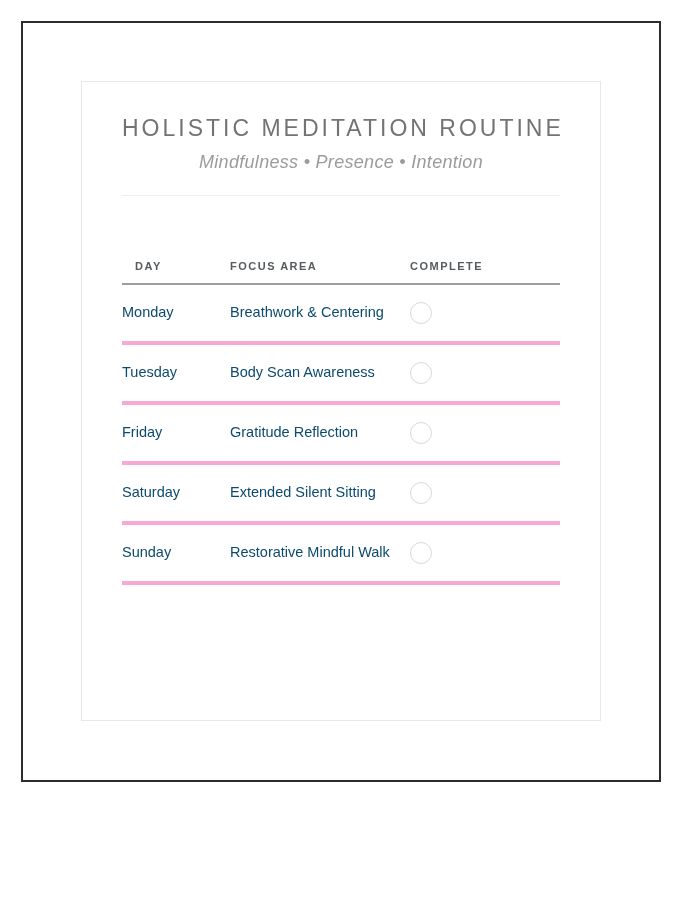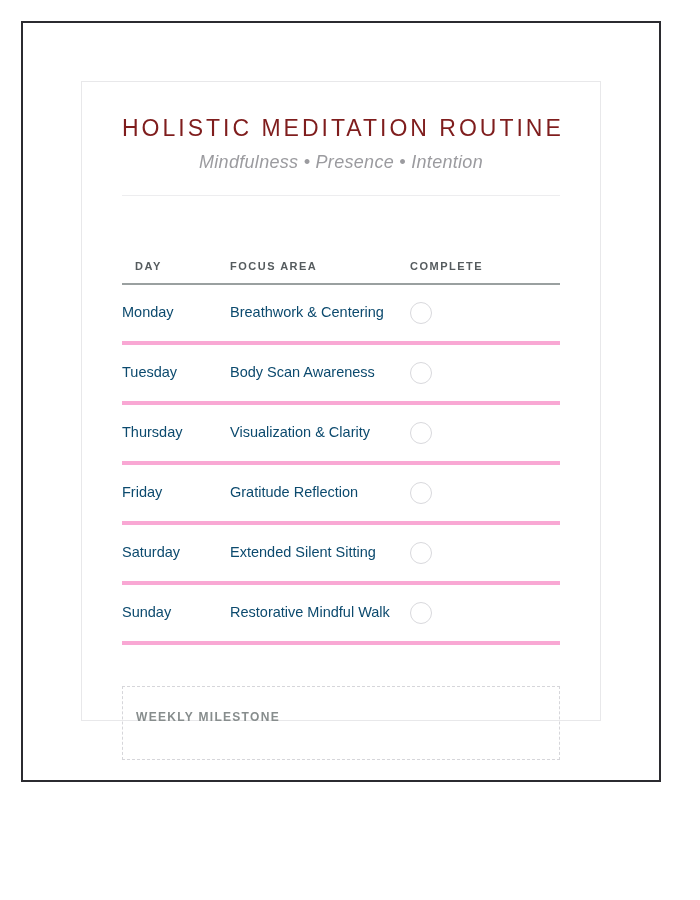--- a/index.html
+++ b/index.html
@@ -52,21 +52,21 @@
     padding-top: 33px;
     text-align: center;
     border-bottom: 1px solid #ededef;
     padding-bottom: 22px;
   }
 
   .page-title {
     font-size: 23px;
     font-weight: 400;
     letter-spacing: 3.0px;
-    color: #7f1d1d;
+    color: #737373;
     white-space: nowrap;
     line-height: 1.25;
   }
 
   .page-subtitle {
     margin-top: 9px;
     font-size: 18px;
     font-style: italic;
     color: #9b9b9f;
     letter-spacing: 0.3px;
@@ -168,27 +168,20 @@
             </td>
           </tr>
           <tr>
             <td class="cell-day">Tuesday</td>
             <td class="cell-focus">Body Scan Awareness</td>
             <td>
               <span class="complete-circle"></span>
             </td>
           </tr>
           <tr>
-            <td class="cell-day">Thursday</td>
-            <td class="cell-focus">Visualization &amp; Clarity</td>
-            <td>
-              <span class="complete-circle"></span>
-            </td>
-          </tr>
-          <tr>
             <td class="cell-day">Friday</td>
             <td class="cell-focus">Gratitude Reflection</td>
             <td>
               <span class="complete-circle"></span>
             </td>
           </tr>
           <tr>
             <td class="cell-day">Saturday</td>
             <td class="cell-focus">Extended Silent Sitting</td>
             <td>
@@ -199,19 +192,16 @@
             <td class="cell-day">Sunday</td>
             <td class="cell-focus">Restorative Mindful Walk</td>
             <td>
               <span class="complete-circle"></span>
             </td>
           </tr>
         </tbody>
     </table>
 
     <div class="goal-row">
-      <div class="goal-box">
-        <div class="goal-label">WEEKLY MILESTONE</div>
-      </div>
     </div>
 
   </div>
 </div>
 
 </body></html>

